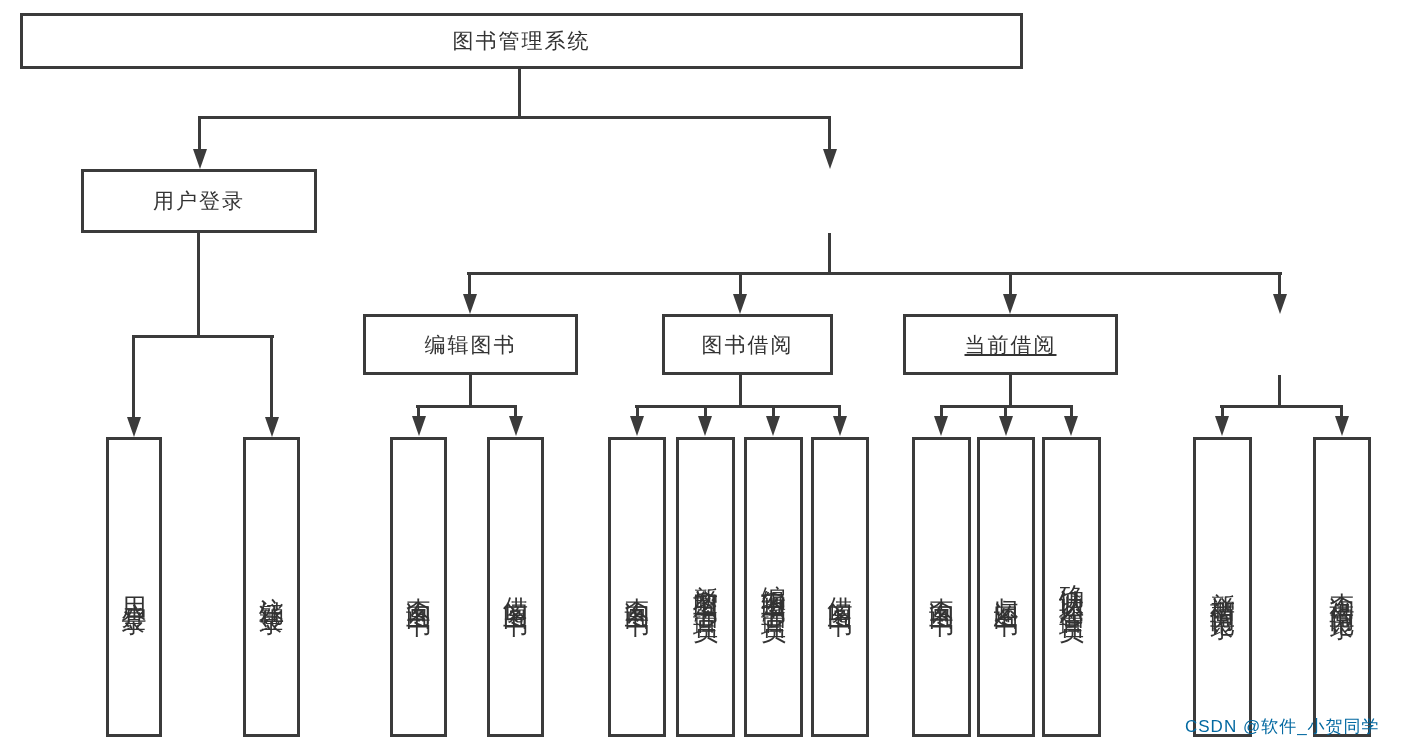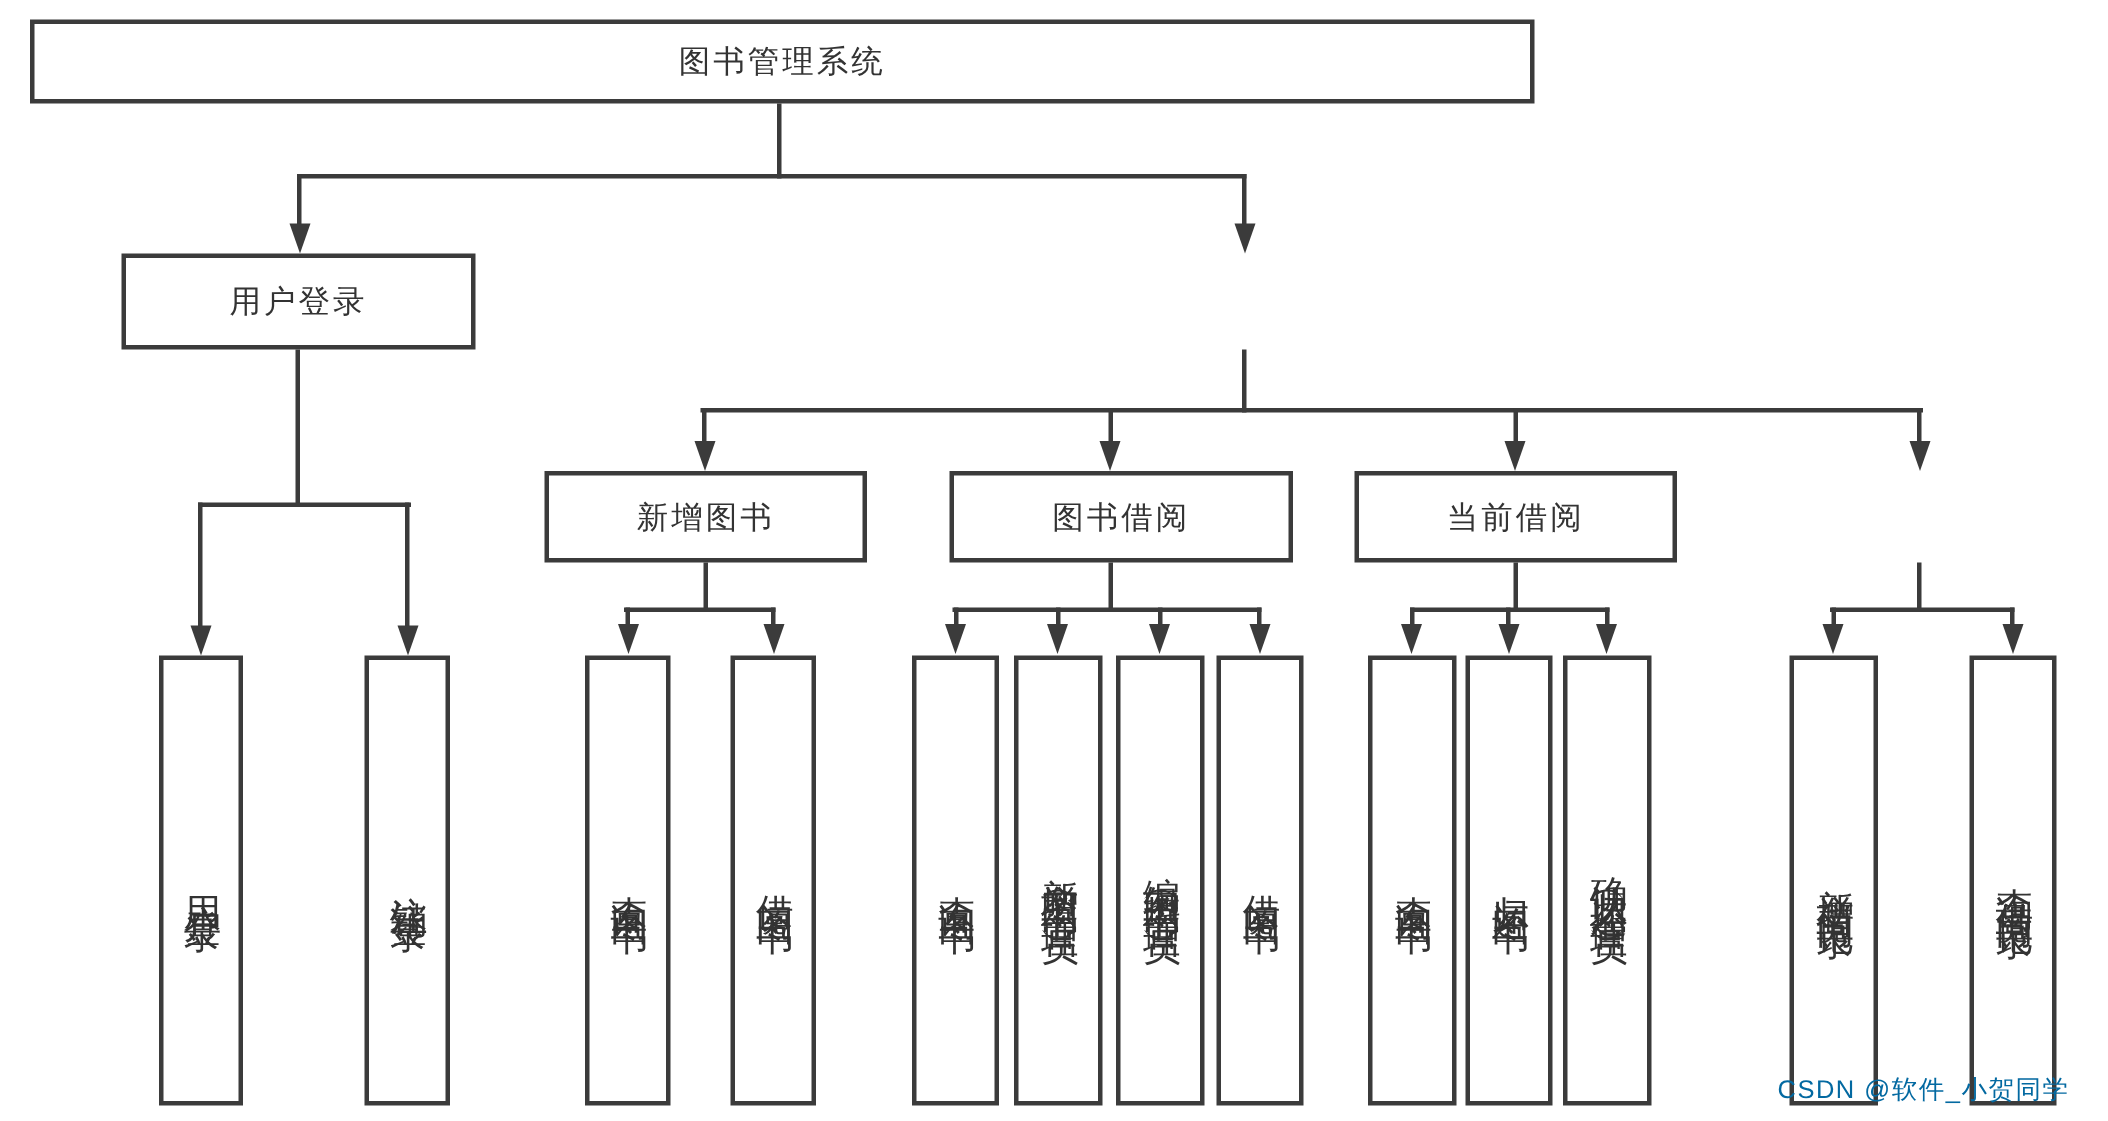--- a/index.html
+++ b/index.html
@@ -62,26 +62,26 @@
   <div class="line" style="left:468px;top:272px;width:3px;height:25px;"></div>
   <div class="arrow" style="left:463px;top:294px;"></div>
   <div class="line" style="left:739px;top:272px;width:3px;height:25px;"></div>
   <div class="arrow" style="left:733px;top:294px;"></div>
   <div class="line" style="left:1009px;top:272px;width:3px;height:25px;"></div>
   <div class="arrow" style="left:1003px;top:294px;"></div>
   <div class="line" style="left:1278px;top:272px;width:3px;height:25px;"></div>
   <div class="arrow" style="left:1273px;top:294px;"></div>
 
   <div class="box hbox" style="left:363px;top:314px;width:215px;height:61px;">
-    <span>新增图书</span>
+    <span>编辑图书</span>
   </div>
-  <div class="box hbox" style="left:633px;top:314px;width:229px;height:61px;">
+  <div class="box hbox" style="left:662px;top:314px;width:171px;height:61px;">
     <span>图书借阅</span>
   </div>
-  <div class="box hbox" style="left:903px;top:314px;width:215px;height:61px;">
+  <div class="box hbox" style="left:903px;top:314px;width:215px;height:61px;text-decoration:underline;">
     <span>当前借阅</span>
   </div>
 
   <div class="line" style="left:469px;top:375px;width:3px;height:33px;"></div>
   <div class="line" style="left:416px;top:405px;width:101px;height:3px;"></div>
   <div class="line" style="left:417px;top:405px;width:3px;height:13px;"></div>
   <div class="arrow" style="left:412px;top:416px;"></div>
   <div class="line" style="left:514px;top:405px;width:3px;height:13px;"></div>
   <div class="arrow" style="left:509px;top:416px;"></div>
 

